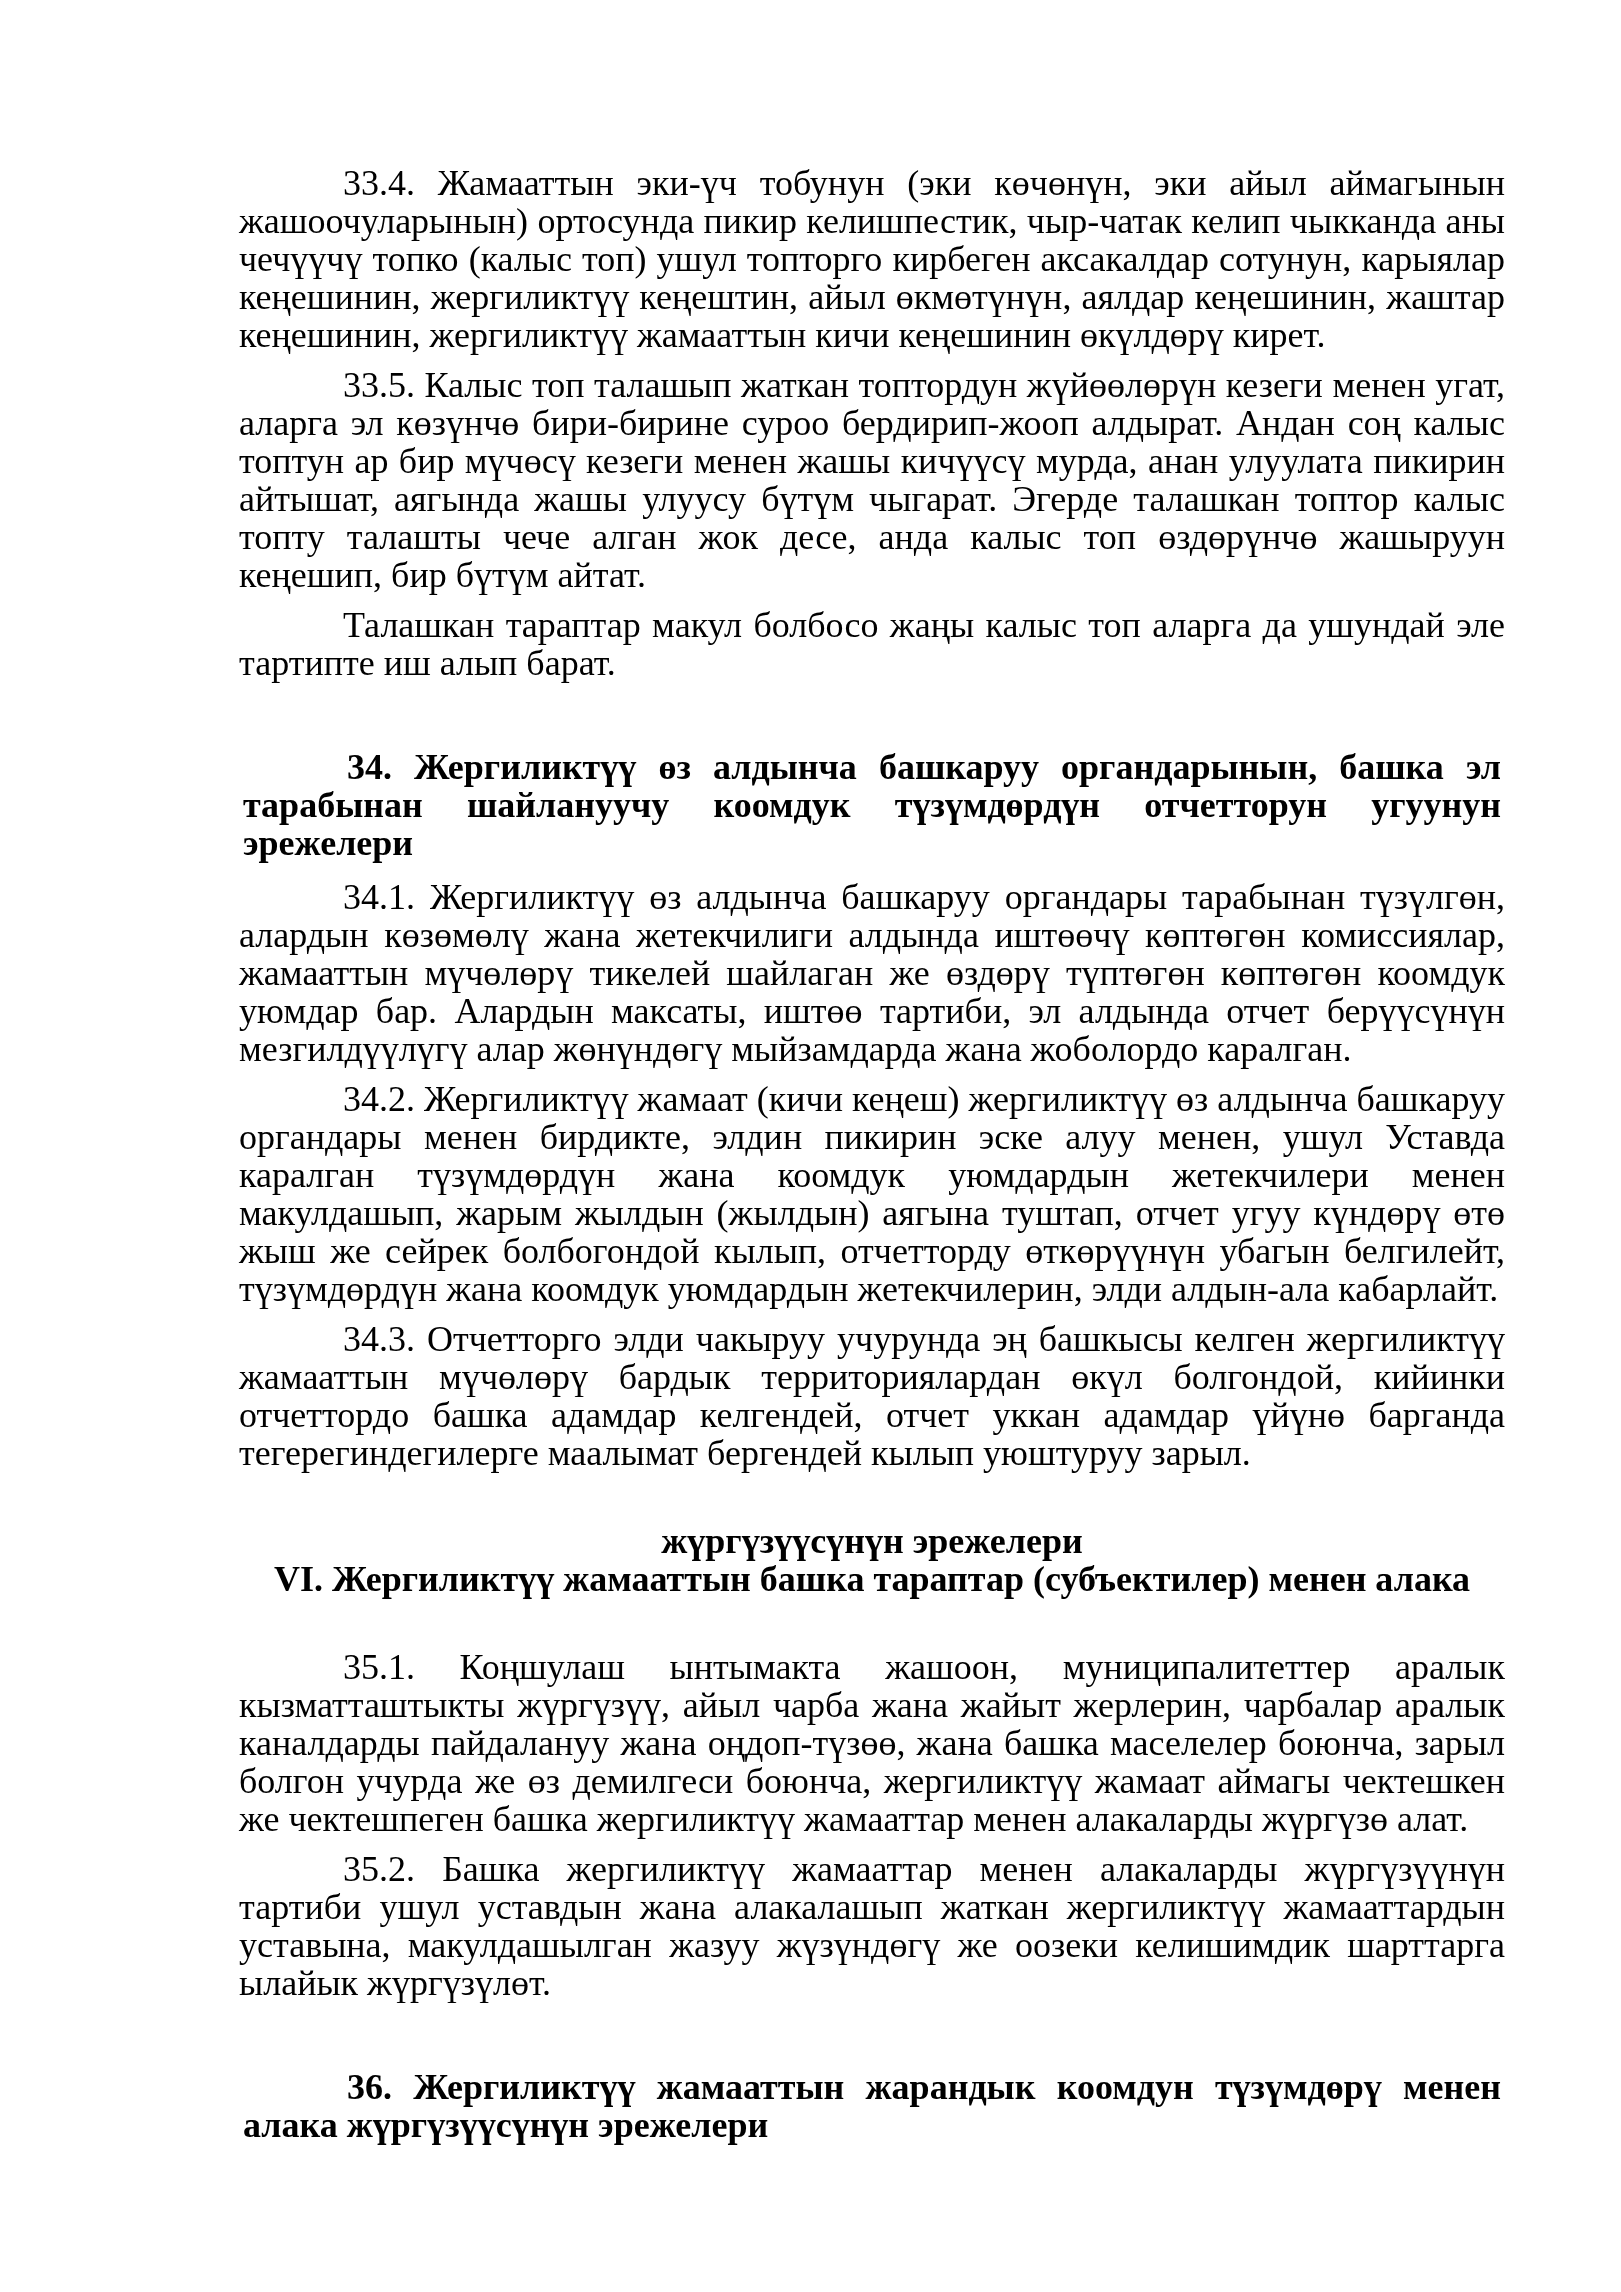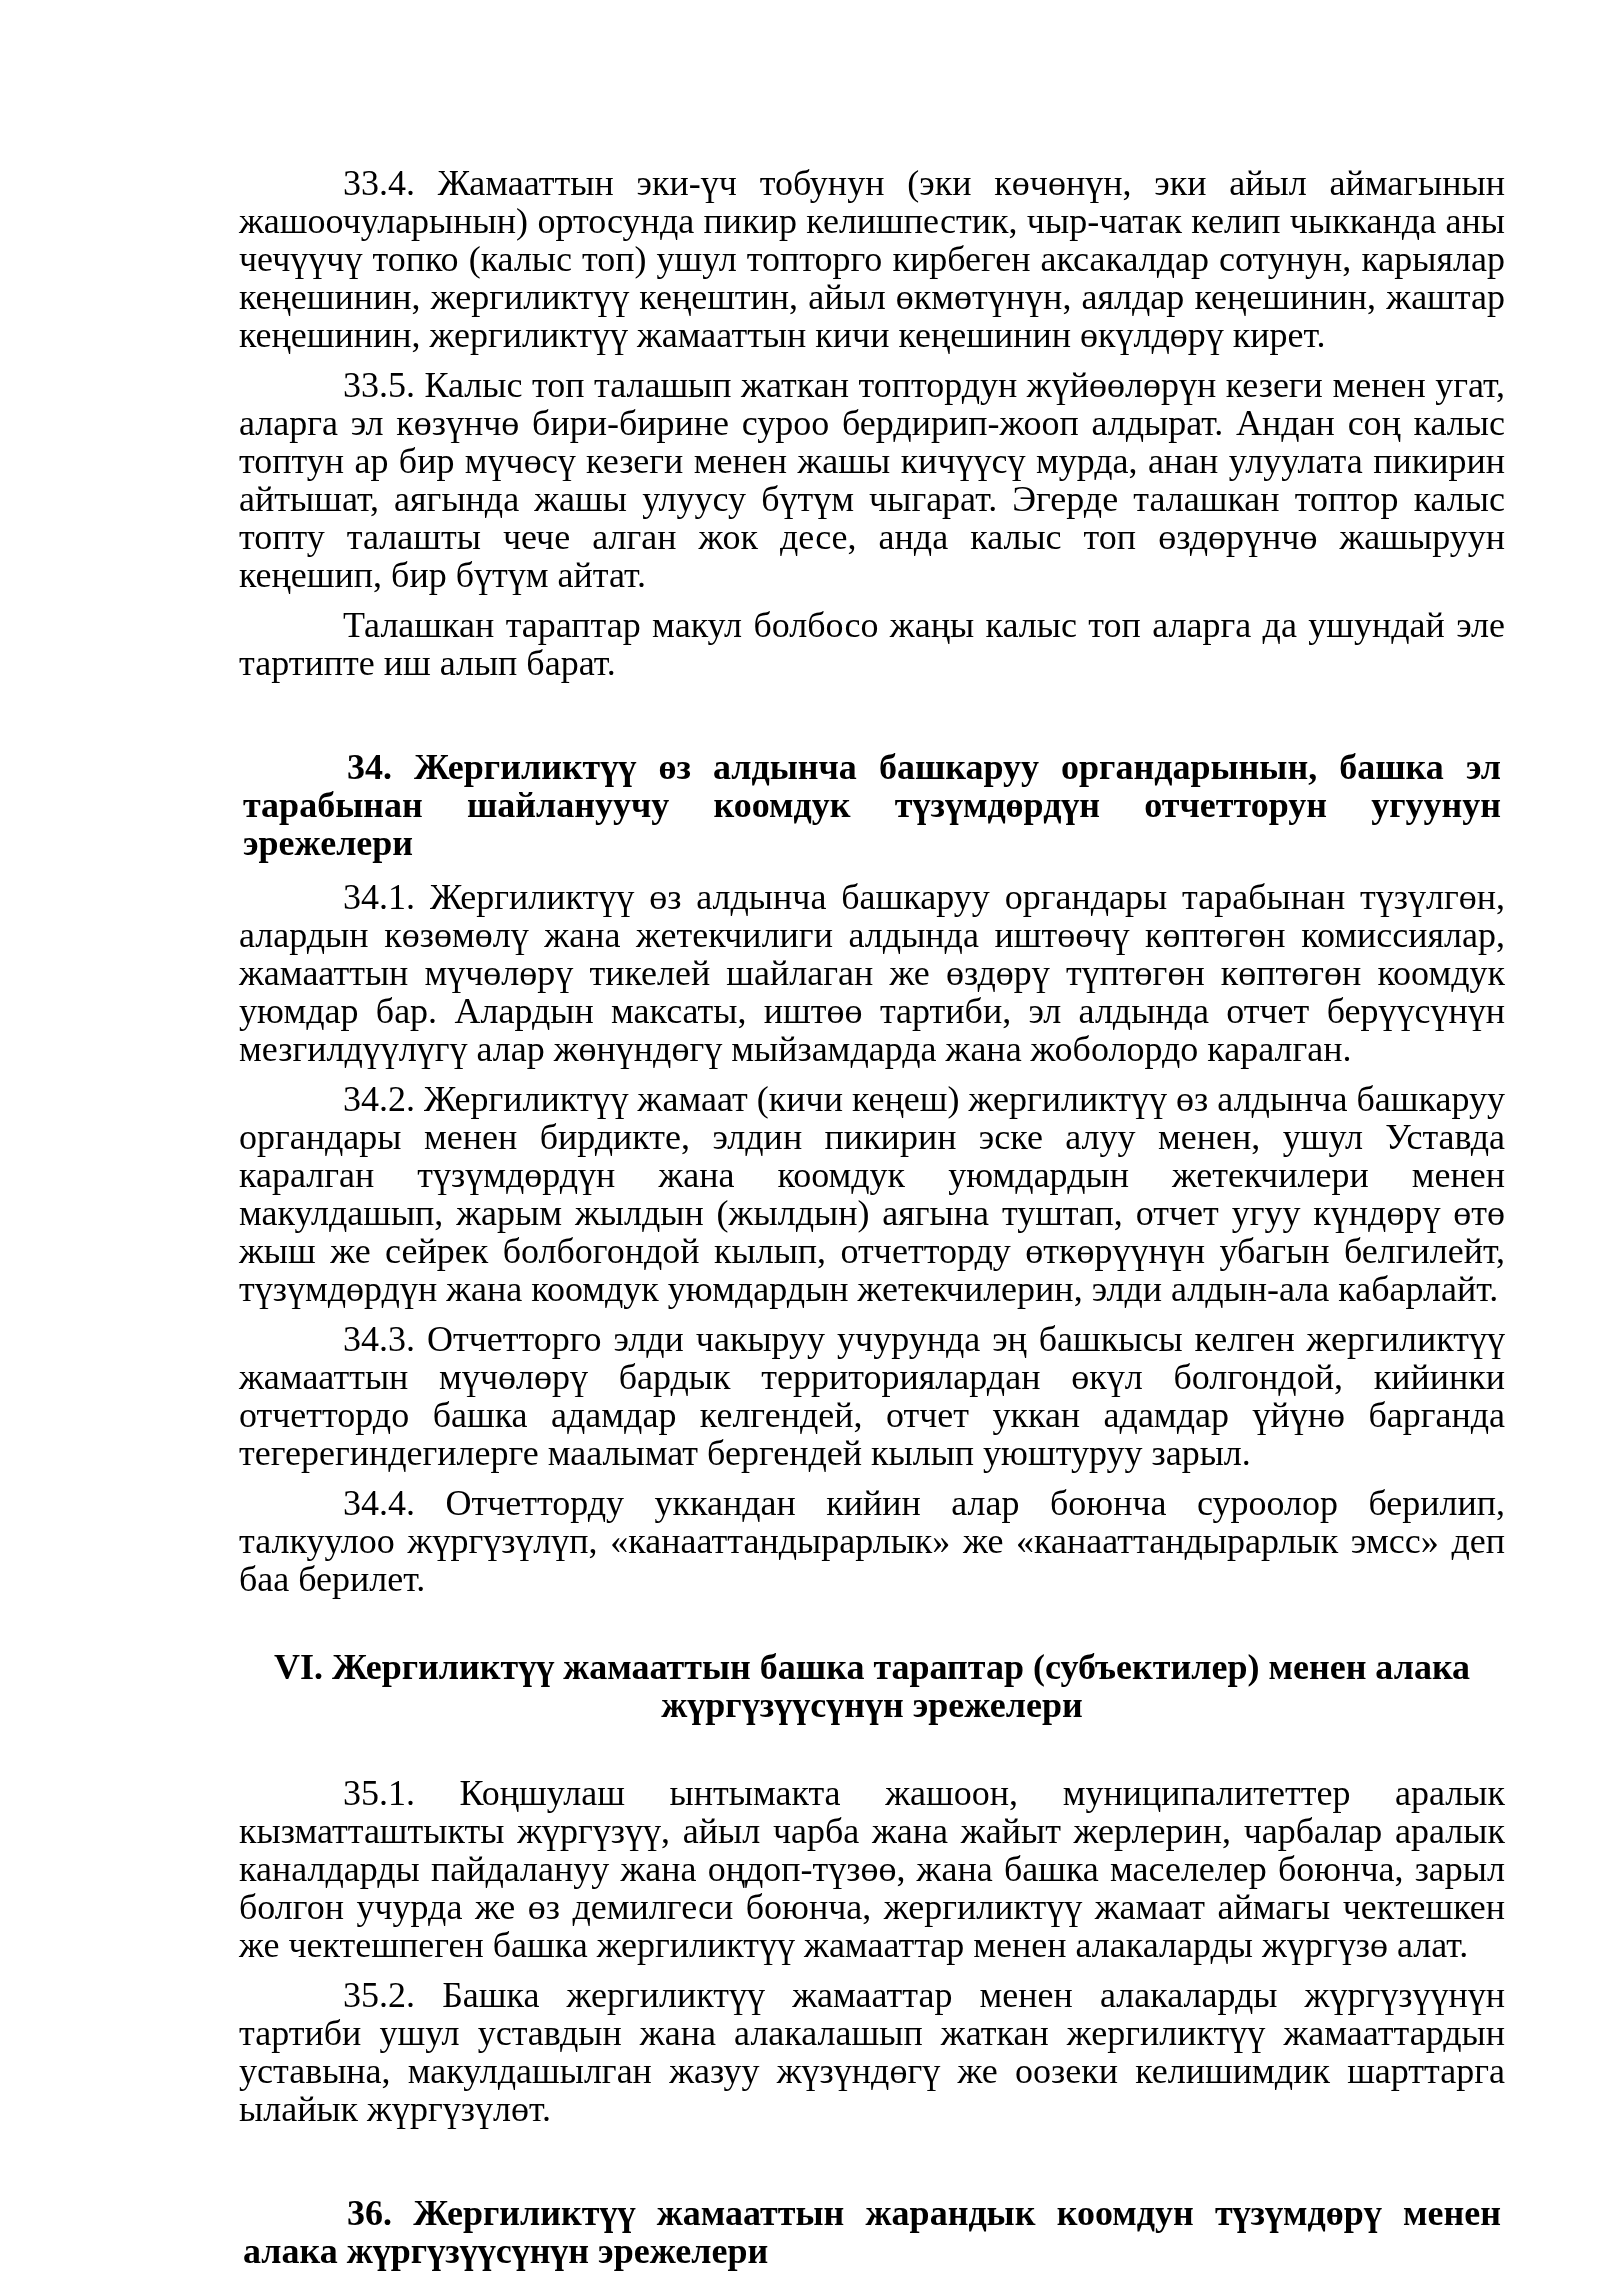--- a/index.html
+++ b/index.html
@@ -50,23 +50,22 @@
 
 <div class="page">
   <p class="para">33.4. Жамааттын эки-үч тобунун (эки көчөнүн, эки айыл аймагынын жашоочуларынын) ортосунда пикир келишпестик, чыр-чатак келип чыкканда аны чечүүчү топко (калыс топ) ушул топторго кирбеген аксакалдар сотунун, карыялар кеңешинин, жергиликтүү кеңештин, айыл өкмөтүнүн, аялдар кеңешинин, жаштар кеңешинин, жергиликтүү жамааттын кичи кеңешинин өкүлдөрү кирет.</p>
   <p class="para">33.5. Калыс топ талашып жаткан топтордун жүйөөлөрүн кезеги менен угат, аларга эл көзүнчө бири-бирине суроо бердирип-жооп алдырат. Андан соң калыс топтун ар бир мүчөсү кезеги менен жашы кичүүсү мурда, анан улуулата пикирин айтышат, аягында жашы улуусу бүтүм чыгарат. Эгерде талашкан топтор калыс топту талашты чече алган жок десе, анда калыс топ өздөрүнчө жашыруун кеңешип, бир бүтүм айтат.</p>
   <p class="para">Талашкан тараптар макул болбосо жаңы калыс топ аларга да ушундай эле тартипте иш алып барат.</p>
   <div class="gap"></div>
   <p class="heading">34. Жергиликтүү өз алдынча башкаруу органдарынын, башка эл тарабынан шайлануучу коомдук түзүмдөрдүн отчетторун угуунун эрежелери</p>
   <p class="para">34.1. Жергиликтүү өз алдынча башкаруу органдары тарабынан түзүлгөн, алардын көзөмөлү жана жетекчилиги алдында иштөөчү көптөгөн комиссиялар, жамааттын мүчөлөрү тикелей шайлаган же өздөрү түптөгөн көптөгөн коомдук уюмдар бар. Алардын максаты, иштөө тартиби, эл алдында отчет берүүсүнүн мезгилдүүлүгү алар жөнүндөгү мыйзамдарда жана жоболордо каралган.</p>
   <p class="para">34.2. Жергиликтүү жамаат (кичи кеңеш) жергиликтүү өз алдынча башкаруу органдары менен бирдикте, элдин пикирин эске алуу менен, ушул Уставда каралган түзүмдөрдүн жана коомдук уюмдардын жетекчилери менен макулдашып, жарым жылдын (жылдын) аягына туштап, отчет угуу күндөрү өтө жыш же сейрек болбогондой кылып, отчетторду өткөрүүнүн убагын белгилейт, түзүмдөрдүн жана коомдук уюмдардын жетекчилерин, элди алдын-ала кабарлайт.</p>
   <p class="para">34.3. Отчетторго элди чакыруу учурунда эң башкысы келген жергиликтүү жамааттын мүчөлөрү бардык территориялардан өкүл болгондой, кийинки отчеттордо башка адамдар келгендей, отчет уккан адамдар үйүнө барганда тегерегиндегилерге маалымат бергендей кылып уюштуруу зарыл.</p>
-  <p class="para">34.4. Отчетторду уккандан кийин алар боюнча суроолор берилип, талкуулоо жүргүзүлүп, «канааттандырарлык» же «канааттандырарлык эмсс» деп баа берилет.</p>
   <div class="gap"></div>
+  <p class="chapter">жүргүзүүсүнүн эрежелери</p>
   <p class="chapter">VI. Жергиликтүү жамааттын башка тараптар (субъектилер) менен алака</p>
-  <p class="chapter">жүргүзүүсүнүн эрежелери</p>
   <div class="gap"></div>
   <p class="para">35.1. Коңшулаш ынтымакта жашоон, муниципалитеттер аралык кызматташтыкты жүргүзүү, айыл чарба жана жайыт жерлерин, чарбалар аралык каналдарды пайдалануу жана оңдоп-түзөө, жана башка маселелер боюнча, зарыл болгон учурда же өз демилгеси боюнча, жергиликтүү жамаат аймагы чектешкен же чектешпеген башка жергиликтүү жамааттар менен алакаларды жүргүзө алат.</p>
   <p class="para">35.2. Башка жергиликтүү жамааттар менен алакаларды жүргүзүүнүн тартиби ушул уставдын жана алакалашып жаткан жергиликтүү жамааттардын уставына, макулдашылган жазуу жүзүндөгү же оозеки келишимдик шарттарга ылайык жүргүзүлөт.</p>
   <div class="gap"></div>
   <p class="heading">36. Жергиликтүү жамааттын жарандык коомдун түзүмдөрү менен алака жүргүзүүсүнүн эрежелери</p>
 </div>
 
 
 </body></html>

